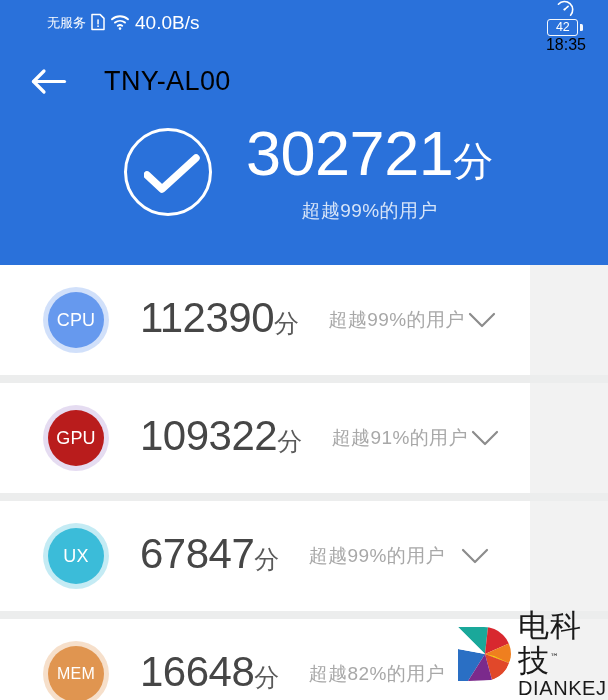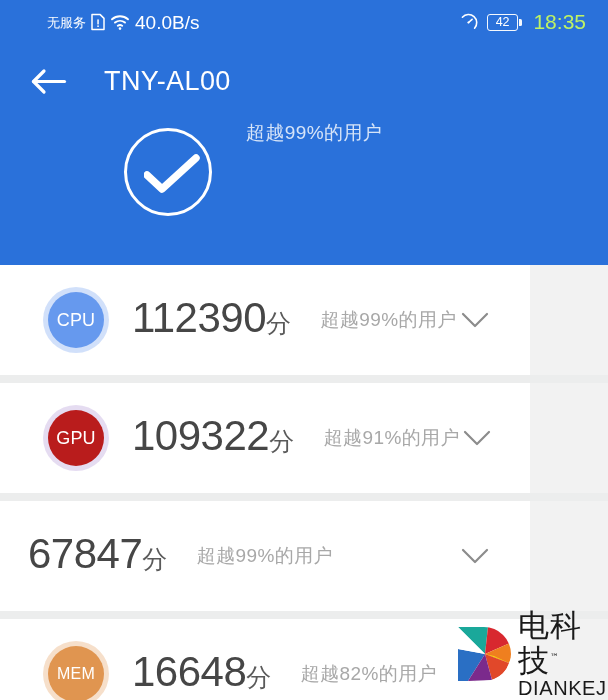--- a/index.html
+++ b/index.html
@@ -22,21 +22,21 @@
     display:flex; align-items:center;
     color:#ffffff;
     font-size:19px;
   }
   .sb-left {
     position:absolute; left:47px; top:0; height:44px;
     display:flex; align-items:center; gap:5px;
   }
   .sb-right {
     position:absolute; right:22px; top:0; height:44px;
-    display:flex; align-items:center; gap:9px;
+    display:flex; align-items:center; flex-direction:column;
   }
   .sb-text { font-size:19px; letter-spacing:0px; color:#fff; line-height:1; }
   .sb-text.cn { font-size:13px; }
   .sim-icon { width:14px; height:18px; position:relative; display:inline-block; }
   .sim-icon svg, .wifi-icon svg, .speed-icon svg { display:block; }
   .wifi-icon { width:20px; height:18px; display:inline-block; }
   .speed-icon { width:19px; height:19px; display:inline-block; }
   .battery {
     display:inline-flex; align-items:center;
   }
@@ -48,33 +48,33 @@
     position:relative;
   }
   .battery-body .lvl {
     font-size:12.5px; line-height:1; color:#fff; font-weight:400;
     letter-spacing:-0.3px;
   }
   .battery-cap {
     width:3px; height:7px; background:rgba(255,255,255,.95);
     border-radius:0 1.5px 1.5px 0; margin-left:1.5px;
   }
-  .clock { font-size:21px; color:#bef264; margin-left:2px; }
+  .clock { font-size:16px; color:#000000; margin-left:2px; }
 
   
   .titlebar {
     position:absolute; left:0; top:52px; width:608px; height:58px;
   }
   .back-btn {
     position:absolute; left:30px; top:13px; width:38px; height:33px;
     cursor:pointer;
   }
   .page-title {
     position:absolute; left:104px; top:10px;
-    font-size:27px; color:#ffffff; letter-spacing:0.4px;
+    font-size:27px; color:#000000; letter-spacing:0.4px;
     line-height:38px;
   }
 
   
   .hero {
     position:absolute; left:0; top:118px; width:608px; height:120px;
   }
   .check-circle {
     position:absolute; left:124px; top:10px;
     width:88px; height:88px; border-radius:50%;
@@ -108,21 +108,21 @@
     border-radius:50%; opacity:.30;
   }
   .badge {
     position:absolute; left:0; top:0; width:56px; height:56px;
     border-radius:50%;
     display:flex; align-items:center; justify-content:center;
     color:#ffffff; font-size:18px; letter-spacing:0.2px;
   }
   .badge.small-label { font-size:16px; }
   .row-score {
-    margin-left:28px; flex:0 0 auto;
+    margin-left:36px; flex:0 0 auto;
     font-size:42px; line-height:54px; color:#464646; letter-spacing:-0.5px;
     white-space:nowrap;
   }
   .row-score .unit { font-size:25px; color:#5a5a5a; }
   .row-sub {
     margin-left:30px; flex:1 1 auto;
     font-size:19px; color:#a8a8a8; letter-spacing:0.4px; white-space:nowrap;
   }
   .chevron {
     margin-right:38px; flex:0 0 auto; width:34px; height:34px;
@@ -201,20 +201,21 @@
     <div class="page-title">TNY-AL00</div>
   </div>
 
   <div class="hero">
     <div class="check-circle">
       <svg width="56" height="42" viewBox="0 0 56 42">
         <path d="M3 21 18 35 52 4" fill="none" stroke="#fff" stroke-width="7.5" stroke-linecap="round" stroke-linejoin="round"></path>
       </svg>
     </div>
     <div class="total-wrap">
+      <div class="total-score"><span>302721</span><span class="unit">分</span></div>
       <div class="total-sub">超越99%的用户</div>
     </div>
   </div>
 </div>
 
 <div class="list">
 
   <div class="row">
     <div class="badge-wrap">
       <div class="badge-halo" style="background:#6699ee"></div>
@@ -239,20 +240,24 @@
     <div class="row-sub">超越91%的用户</div>
     <div class="chevron">
       <svg width="30" height="18" viewBox="0 0 30 18">
           <path d="M3 3l12 12L27 3" fill="none" stroke="#8c8c8c" stroke-width="2.2" stroke-linecap="round" stroke-linejoin="round"></path>
         </svg>
     </div>
   </div>
   <div class="divider"></div>
 
   <div class="row">
+    <div class="badge-wrap">
+      <div class="badge-halo" style="background:#3bbcd9"></div>
+      <div class="badge" style="background:#3bbcd9">UX</div>
+    </div>
     <div class="row-score"><span>67847</span><span class="unit">分</span></div>
     <div class="row-sub">超越99%的用户</div>
     <div class="chevron">
       <svg width="30" height="18" viewBox="0 0 30 18">
           <path d="M3 3l12 12L27 3" fill="none" stroke="#8c8c8c" stroke-width="2.2" stroke-linecap="round" stroke-linejoin="round"></path>
         </svg>
     </div>
   </div>
   <div class="divider"></div>
 

